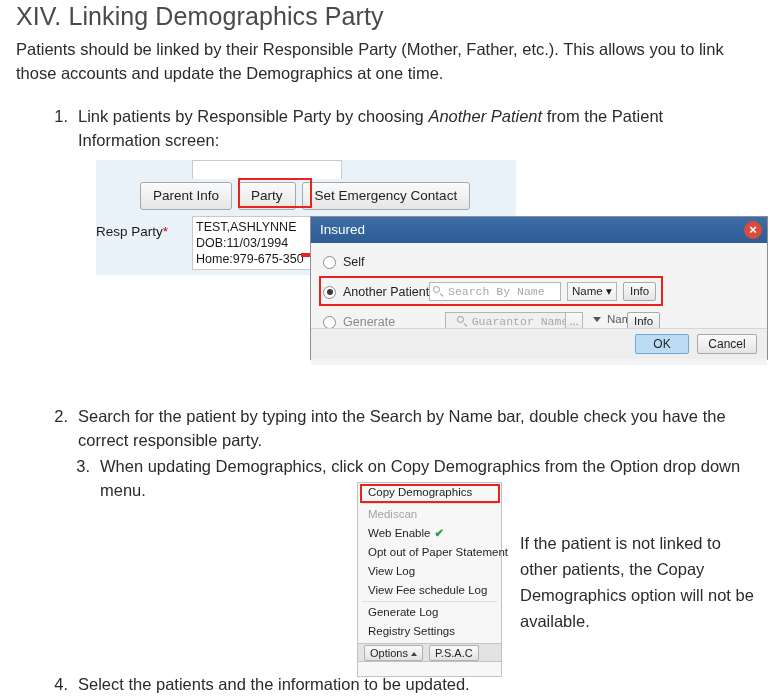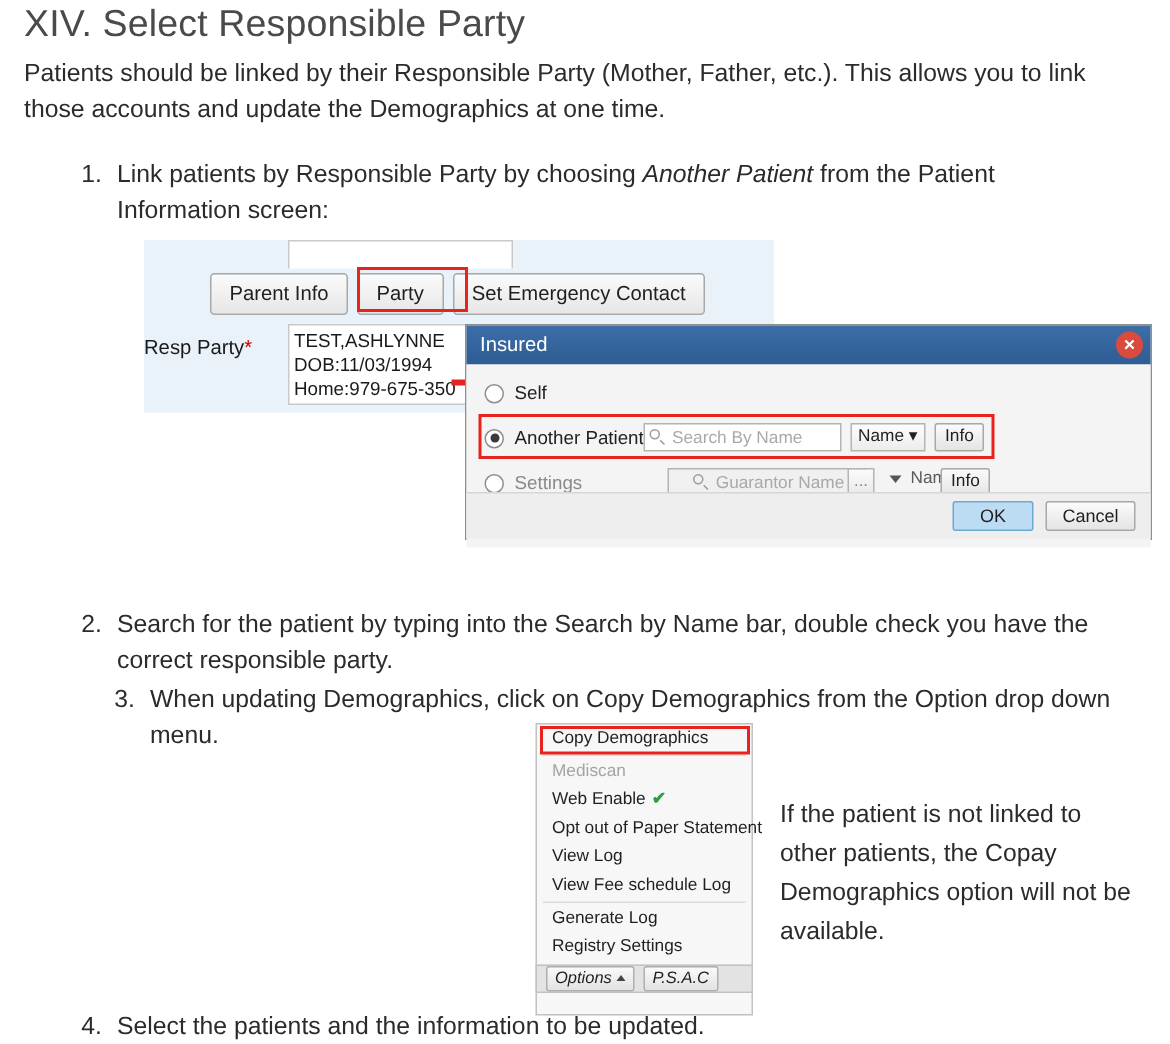--- a/index.html
+++ b/index.html
@@ -256,20 +256,21 @@
     width: 4px; height: 1.4px;
     background: #9a9a9a;
     transform: rotate(45deg);
     transform-origin: left center;
   }
   .ph {
     font-size: 11.5px;
     color: #a9a9a9;
     white-space: nowrap;
     overflow: hidden;
+    font-family: Liberation Mono, monospace;
   }
   .name-drop {
     position: absolute;
     height: 19px;
     background: linear-gradient(#fdfdfd, #ececec);
     border: 1px solid #b4b4b4;
     box-sizing: border-box;
     font-size: 11.5px;
     line-height: 17px;
     color: #1f1f1f;
@@ -397,23 +398,23 @@
     box-sizing: border-box;
   }
   .optbar {
     position: absolute;
     left: 0; bottom: 0;
     width: 145px; height: 19px;
     background: #e3e3e3;
     border: 1px solid #c2c2c2;
     box-sizing: border-box;
     display: flex;
+    align-items: center;
     gap: 6px;
     padding-left: 6px;
-    font-style: italic;
   }
   .optbar .btn {
     font-size: 11px;
     color: #1f1f1f;
     background: linear-gradient(#fafafa, #e2e2e2);
     border: 1px solid #b0b0b0;
     border-radius: 2px;
     padding: 0px 5px;
     line-height: 14px;
   }
@@ -433,21 +434,21 @@
     font-size: 16.5px;
     line-height: 26px;
     color: #2b2b2b;
   }
 </style>
 </head>
 <body>
 
 <div class="page">
 
-  <div class="doc-title">XIV. Select Responsible Party</div>
+  <div class="doc-title">XIV. Linking Demographics Party</div>
 
   <div class="intro">Patients should be linked by their Responsible Party (Mother, Father, etc.). This allows you to link those accounts and update the Demographics at one time.</div>
 
   <div class="step step1">
     <span class="num">1.</span>
     <span class="txt"><span>Link patients by Responsible Party by choosing </span><em>Another Patient</em><span> from the Patient Information screen:</span></span>
   </div>
 
   <div class="fig1">
     <div class="fig1-bg"></div>
@@ -487,21 +488,21 @@
           <span class="opt-label">Self</span>
         </div>
 
         <div class="opt-row r-another">
           <span class="radio on"></span>
           <span class="opt-label">Another Patient</span>
         </div>
 
         <div class="opt-row r-guar">
           <span class="radio"></span>
-          <span class="opt-label dim">Settings</span>
+          <span class="opt-label dim">Generate</span>
         </div>
 
         <div class="search-box sb-name">
           <span class="mag"></span>
           <span class="ph">Search By Name</span>
         </div>
 
         <div class="name-drop nd-1"><span>Name</span> ▾</div>
 
         <div class="info-btn ib-1">Info</div>

